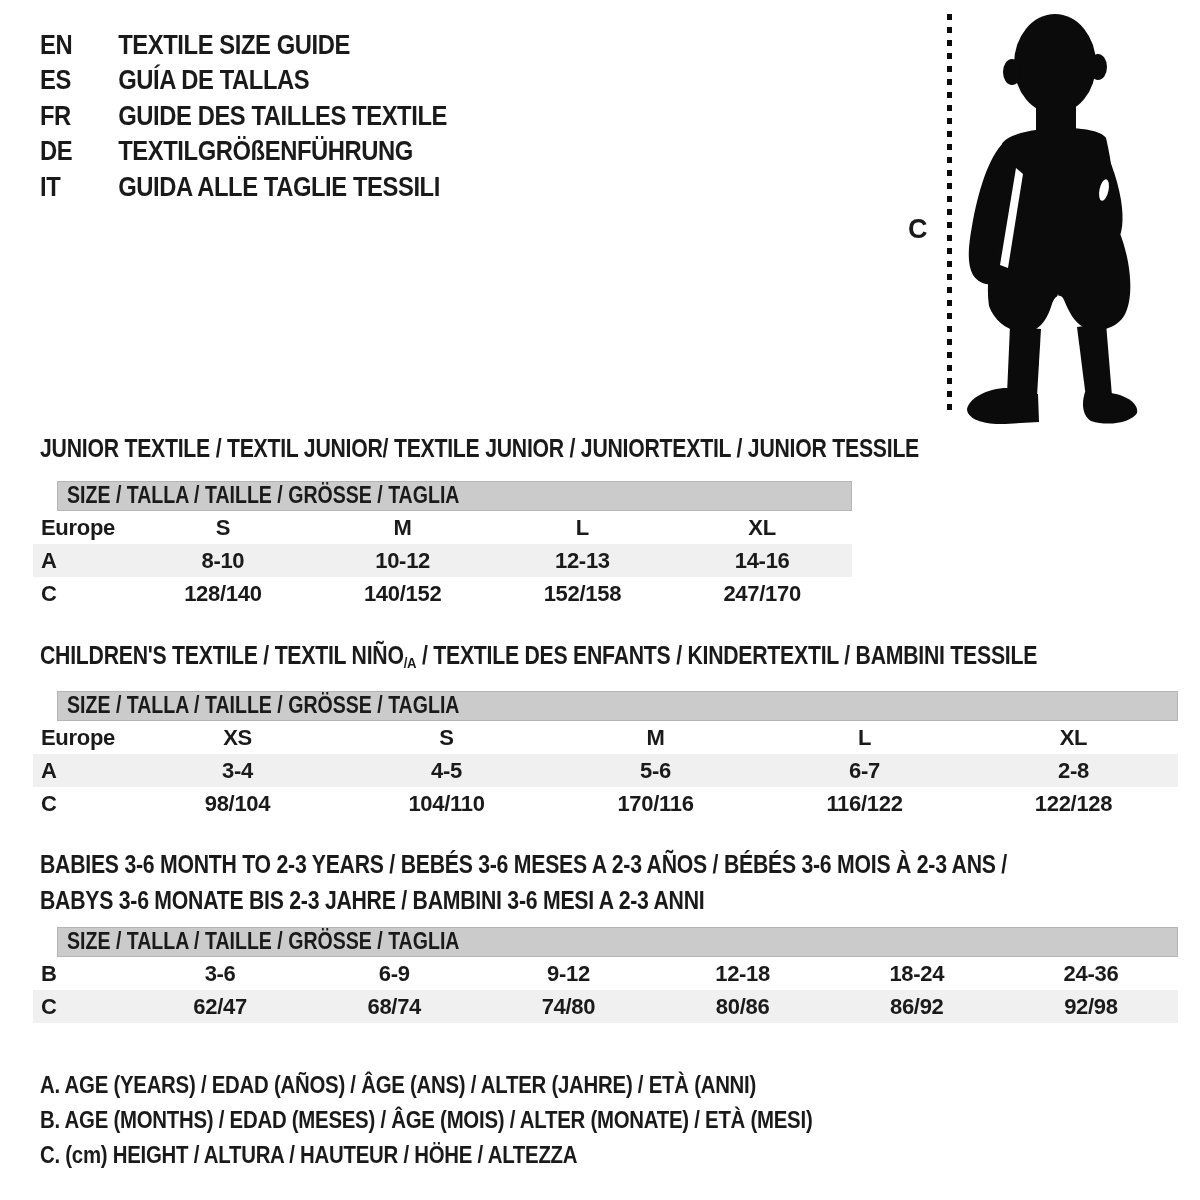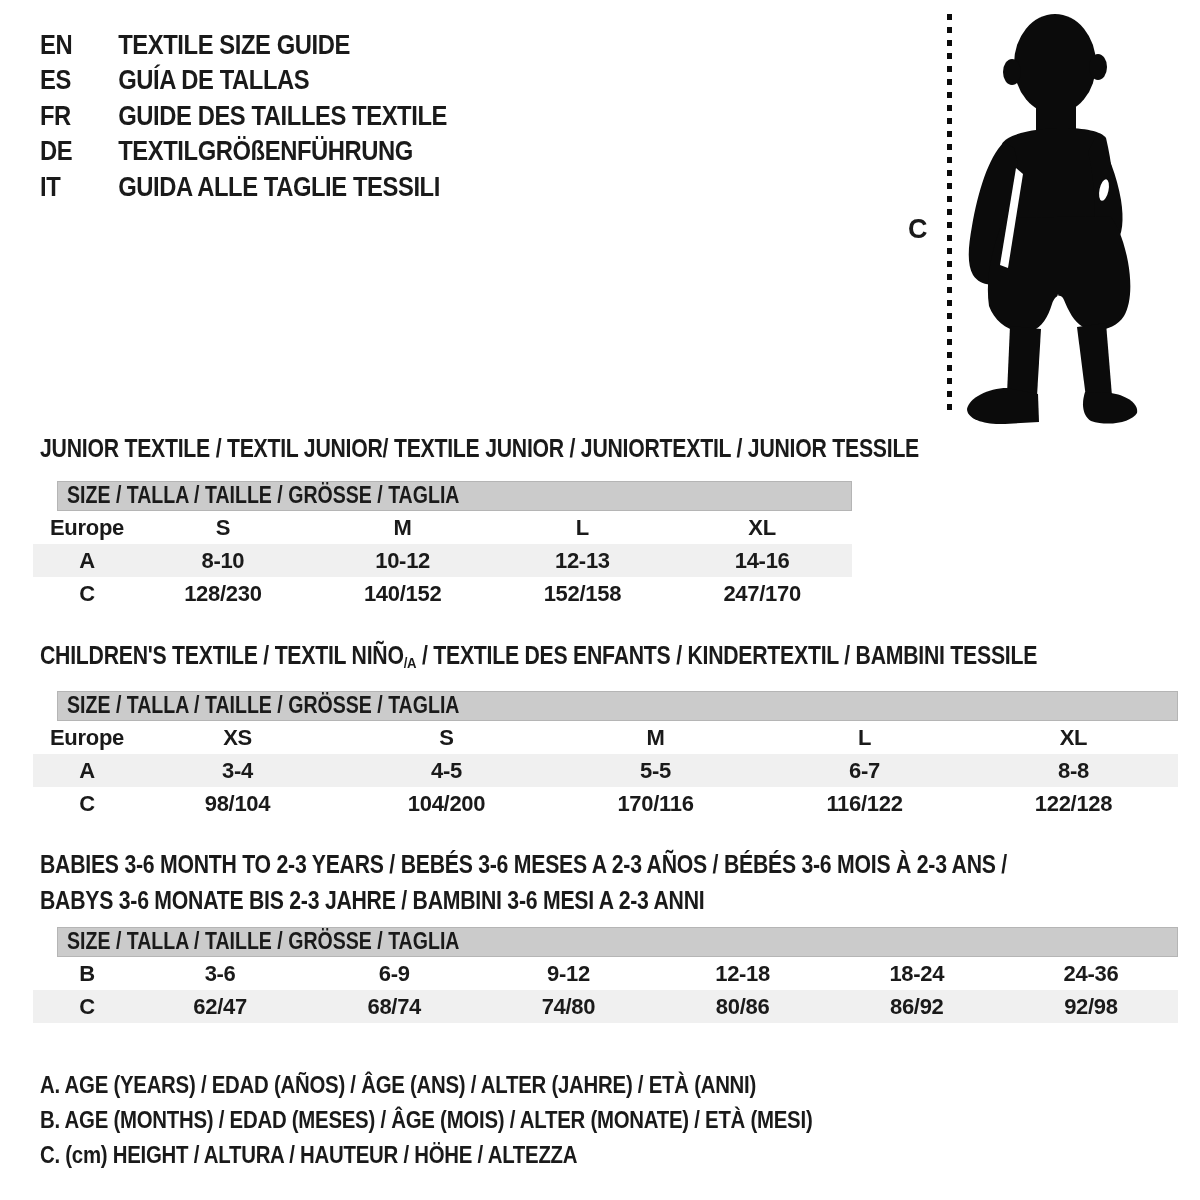--- a/index.html
+++ b/index.html
@@ -35,21 +35,21 @@
 
   
   .table{position:absolute;left:33px;}
   .tbl1{top:481px;width:819px;}
   .tbl2{top:691px;width:1145px;}
   .tbl3{top:927px;width:1145px;}
   .size-bar{height:30px;background:var(--bar);border:1px solid var(--bar-border);
     display:flex;align-items:flex-start;padding-left:9px;font-size:23px;font-weight:bold;margin-left:24px;}
   .trow{display:flex;height:33px;align-items:center;font-size:22px;font-weight:bold;letter-spacing:-0.3px;}
   .trow.shade{background:var(--shade);}
-  .rlabel{width:100px;padding-left:8px;text-align:center;}
+  .rlabel{width:100px;padding-left:8px;}
   .cell{flex:1;text-align:center;}
 </style>
 </head>
 <body>
 
 <div id="canvas">
 
   <div class="langs">
     <div class="lang-row condensed">
       <span class="lang-code">EN</span>
@@ -111,21 +111,21 @@
     </div>
     <div class="trow shade">
       <span class="rlabel">A</span>
       <span class="cell">8-10</span>
       <span class="cell">10-12</span>
       <span class="cell">12-13</span>
       <span class="cell">14-16</span>
     </div>
     <div class="trow">
       <span class="rlabel">C</span>
-      <span class="cell">128/230</span>
+      <span class="cell">128/140</span>
       <span class="cell">140/152</span>
       <span class="cell">152/158</span>
       <span class="cell">247/170</span>
     </div>
   </div>
 
   <div class="sec-title t-children condensed"><span>CHILDREN'S TEXTILE / TEXTIL NIÑO</span><span class="sub">/A</span><span> / TEXTILE DES ENFANTS / KINDERTEXTIL / BAMBINI TESSILE</span></div>
   <div class="table tbl2">
     <div class="size-bar">
       <span class="condensed">SIZE / TALLA / TAILLE / GRÖSSE / TAGLIA</span>
@@ -135,28 +135,28 @@
       <span class="cell">XS</span>
       <span class="cell">S</span>
       <span class="cell">M</span>
       <span class="cell">L</span>
       <span class="cell">XL</span>
     </div>
     <div class="trow shade">
       <span class="rlabel">A</span>
       <span class="cell">3-4</span>
       <span class="cell">4-5</span>
-      <span class="cell">5-5</span>
+      <span class="cell">5-6</span>
       <span class="cell">6-7</span>
-      <span class="cell">8-8</span>
+      <span class="cell">2-8</span>
     </div>
     <div class="trow">
       <span class="rlabel">C</span>
       <span class="cell">98/104</span>
-      <span class="cell">104/200</span>
+      <span class="cell">104/110</span>
       <span class="cell">170/116</span>
       <span class="cell">116/122</span>
       <span class="cell">122/128</span>
     </div>
   </div>
 
   <div class="sec-title t-babies1 condensed">BABIES 3-6 MONTH TO 2-3 YEARS / BEBÉS 3-6 MESES A 2-3 AÑOS / BÉBÉS 3-6 MOIS À 2-3 ANS /</div>
   <div class="sec-title t-babies2 condensed">BABYS 3-6 MONATE BIS 2-3 JAHRE / BAMBINI 3-6 MESI A 2-3 ANNI</div>
   <div class="table tbl3">
     <div class="size-bar">

